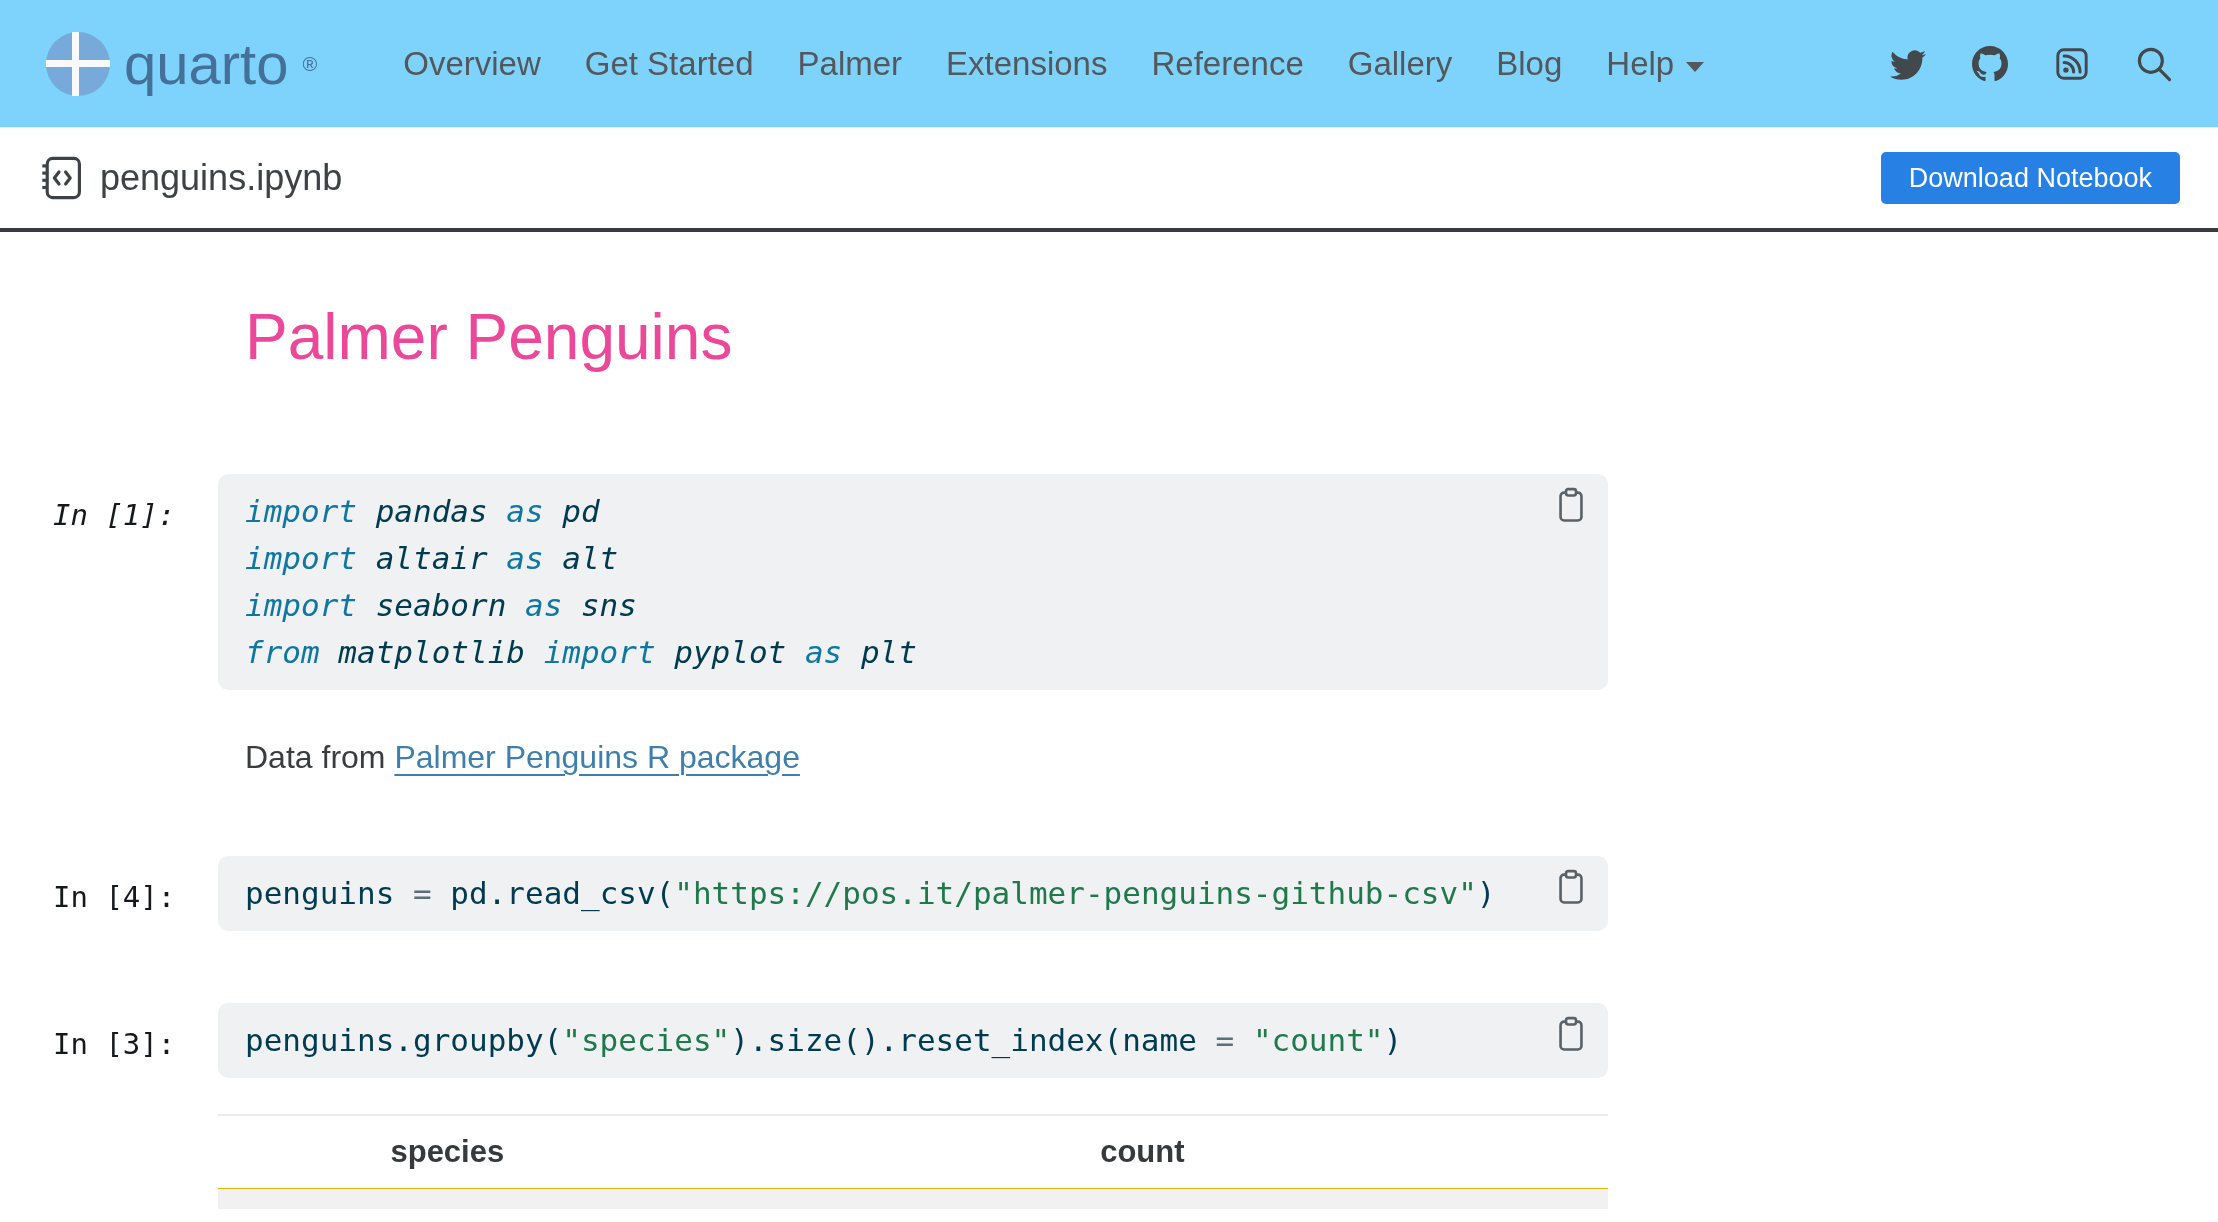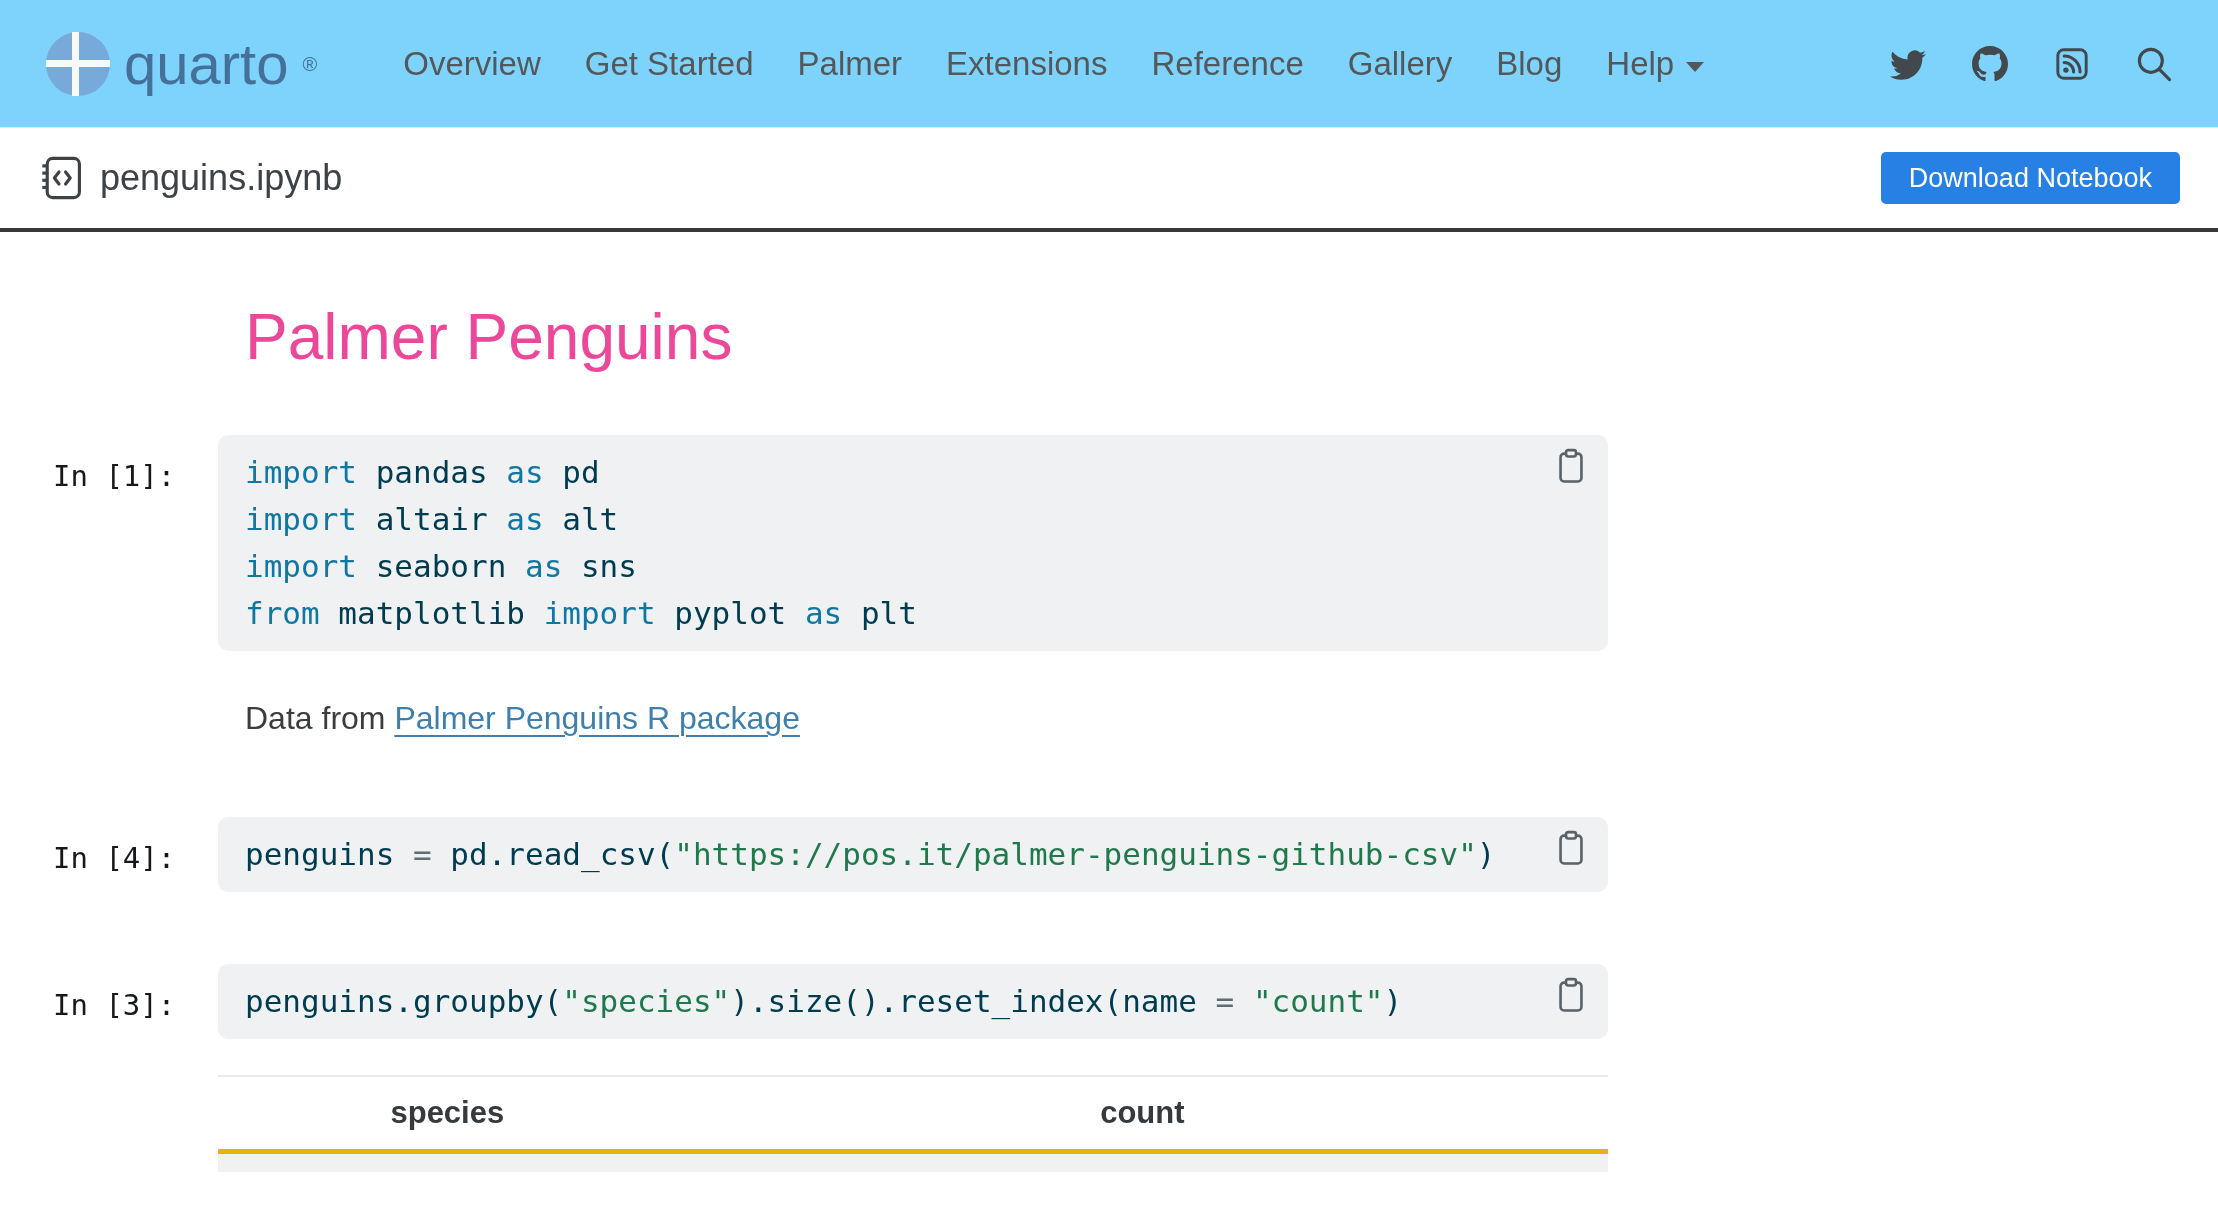--- a/index.html
+++ b/index.html
@@ -69,30 +69,30 @@
   .tok-kw { color:#1077a3; }
   .tok-tx { color:#003b4f; }
   .tok-st { color:#20794d; }
   .tok-op { color:#5e6e76; }
   .copy-btn {
     position:absolute; top:12px; right:18px; background:transparent; border:none;
     padding:0; cursor:pointer; line-height:0;
   }
   .copy-btn svg { width:38px; height:38px; }
 
-  .row-1 { margin-top:61px; }
+  .row-1 { margin-top:100px;font-style:italic; }
   .para { font-size:32px; line-height:42px; color:#3a3d3f; margin:46px 0 0 27px; }
   .doc-link { color:#3e7fab; text-decoration:underline; text-decoration-thickness:2px; text-underline-offset:6px; cursor:pointer; }
   .row-2 { margin-top:78px; }
   .row-3 { margin-top:72px; }
 
   .df-table { width:1390px; margin-top:36px; border-collapse:collapse; border-top:2px solid #eaebec; }
   .df-table th {
     font-size:31px; font-weight:bold; color:#373a3c; text-align:center;
-    padding:16px 0; line-height:40px; border-bottom:5px solid #eab308;
+    padding:16px 0; line-height:40px; border-bottom:1px solid #eab308;
   }
   .col-species { width:33%; }
   .col-count   { width:67%; }
   .partial-row td { height:20px; background:#f1f1f2; }
 </style>
 </head>
 <body>
 
 <div id="page">
 

